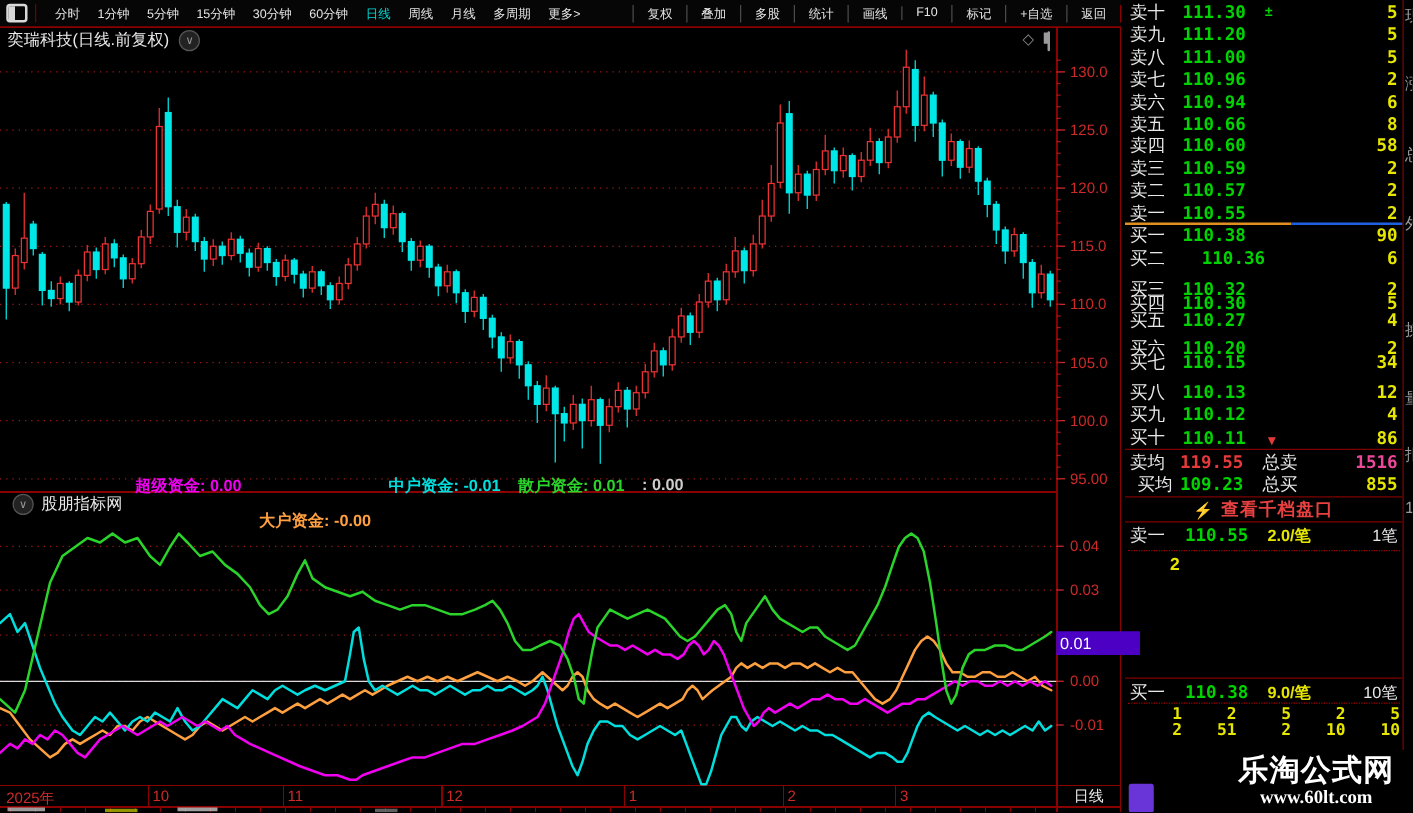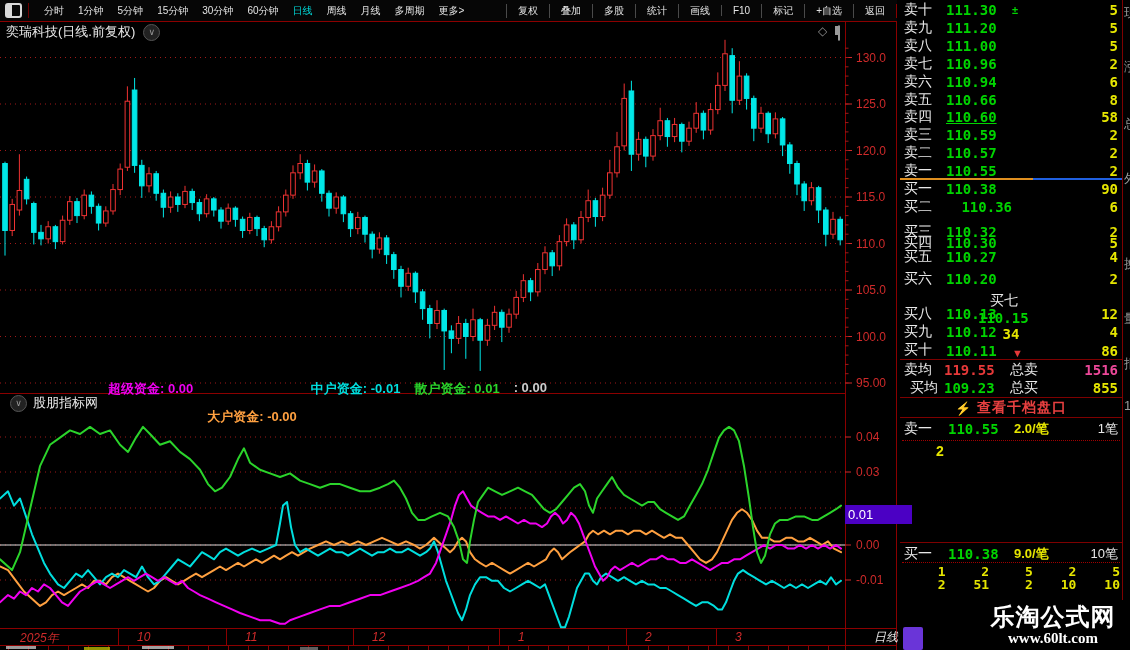--- a/index.html
+++ b/index.html
@@ -24,21 +24,21 @@
   .chart-corner{position:absolute;top:24px;z-index:5;color:#8a8a8a;font-size:12px;}
   .panel-ic{width:10px;height:9px;border:1.5px solid #9a9a9a;border-radius:2px;position:relative;}
   .panel-ic::after{content:"";position:absolute;right:0;top:0;width:4px;height:9px;background:#9a9a9a;}
   
   #chart-svg{position:absolute;left:0;top:0;z-index:1;}
   
   .ind-header{position:absolute;left:2px;top:395px;height:16px;display:flex;align-items:center;z-index:5;}
   .ind-name{font-size:13px;color:#e8e8e8;margin:0 10px 0 6px;}
   .ind-item{font-size:13px;font-weight:bold;margin-right:14px;white-space:nowrap;}
   
-  .xaxis{position:absolute;left:15px;top:629px;width:987px;height:16px;z-index:4;font-style:italic;}
+  .xaxis{position:absolute;left:0;top:629px;width:987px;height:16px;z-index:4;}
   .xlabel{position:absolute;top:1px;font-size:12px;color:#cf2a2a;}
   .period-box{position:absolute;left:846px;top:0px;width:50px;height:16px;text-align:center;
               font-size:12px;color:#e8e8e8;line-height:16px;}
   
   .cur-box{position:absolute;left:845px;top:505px;width:67px;height:19px;background:#4b00c4;
            color:#fff;font-size:13px;line-height:19px;padding-left:3px;z-index:6;box-sizing:border-box;}
   
   .orderbook{position:absolute;left:900px;top:0;width:222px;height:650px;background:#000;z-index:3;}
   .ob-row{position:absolute;left:4px;right:4px;height:18px;display:flex;align-items:center;}
   .ob-label{width:42px;font-size:14px;color:#e8e8e8;}
@@ -575,21 +575,21 @@
         <span class="ob-price" style="color: rgb(0, 212, 0);">110.94</span>
         <span class="ob-mark"></span>
         <span class="ob-qty">6</span>
       </div><div class="ob-row" style="top: 90.5px;">
         <span class="ob-label">卖五</span>
         <span class="ob-price" style="color: rgb(0, 212, 0);">110.66</span>
         <span class="ob-mark"></span>
         <span class="ob-qty">8</span>
       </div><div class="ob-row" style="top: 108.4px;">
         <span class="ob-label">卖四</span>
-        <span class="ob-price" style="color: rgb(0, 212, 0); text-decoration: underline;">110.60</span>
+        <span class="ob-price" style="color: rgb(0, 212, 0);">110.60</span>
         <span class="ob-mark"></span>
         <span class="ob-qty">58</span>
       </div><div class="ob-row" style="top: 126.3px;">
         <span class="ob-label">卖三</span>
         <span class="ob-price" style="color: rgb(0, 212, 0);">110.59</span>
         <span class="ob-mark"></span>
         <span class="ob-qty">2</span>
       </div><div class="ob-row" style="top: 144.2px;">
         <span class="ob-label">卖二</span>
         <span class="ob-price" style="color: rgb(0, 212, 0);">110.57</span>
@@ -623,21 +623,21 @@
       </div><div class="ob-row" style="top: 248px;">
         <span class="ob-label">买五</span>
         <span class="ob-price" style="color: rgb(0, 212, 0);">110.27</span>
         <span class="ob-mark"></span>
         <span class="ob-qty">4</span>
       </div><div class="ob-row" style="top: 269.5px;">
         <span class="ob-label">买六</span>
         <span class="ob-price" style="color: rgb(0, 212, 0);">110.20</span>
         <span class="ob-mark"></span>
         <span class="ob-qty">2</span>
-      </div><div class="ob-row" style="top: 292px; flex-direction: column;">
+      </div><div class="ob-row" style="top: 281px;">
         <span class="ob-label">买七</span>
         <span class="ob-price" style="color: rgb(0, 212, 0);">110.15</span>
         <span class="ob-mark"></span>
         <span class="ob-qty">34</span>
       </div><div class="ob-row" style="top: 305.3px;">
         <span class="ob-label">买八</span>
         <span class="ob-price" style="color: rgb(0, 212, 0);">110.13</span>
         <span class="ob-mark"></span>
         <span class="ob-qty">12</span>
       </div><div class="ob-row" style="top: 323.2px;">

